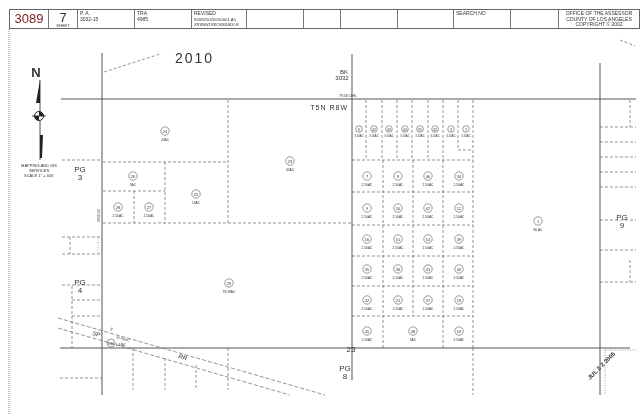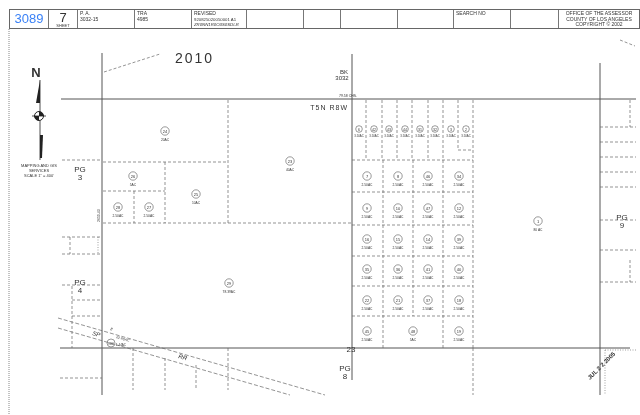--- a/index.html
+++ b/index.html
@@ -1,19 +1,19 @@
 <!DOCTYPE html>
 <html><head>
 <meta charset="utf-8">
 <style>
   html, body { margin:0; padding:0; background:#fff; }
   body { width:640px; height:415px; position:relative; overflow:hidden; font-family:"Liberation Sans", sans-serif; color:#222; }
   .header { position:absolute; left:9px; top:9px; width:631px; height:20px; border:1px solid #666; display:flex; box-sizing:border-box; background:#fff; }
   .hcell { border-right:1px solid #777; box-sizing:border-box; height:100%; position:relative; font-size:5px; line-height:5.5px; padding:1px 2px; color:#333; }
-  .hcell.book { width:39px; font-size:13px; line-height:18px; text-align:center; padding:0; color:#3b82f6; }
+  .hcell.book { width:39px; font-size:13px; line-height:18px; text-align:center; padding:0; color:#7f1d1d; }
   .hcell.page { width:29px; text-align:center; padding:0; }
   .hcell.page .pnum { font-size:13px; line-height:13px; display:block; margin-top:1px; }
   .hcell.page .plbl { font-size:4px; line-height:4px; display:block; }
   .hcell.pa { width:57px; }
   .hcell.tra { width:57px; }
   .hcell.rev { width:55px; }
   .hcell.blank1 { width:57px; }
   .hcell.blank2 { width:37px; }
   .hcell.blank3 { width:57px; }
   .hcell.blank4 { width:56px; }

